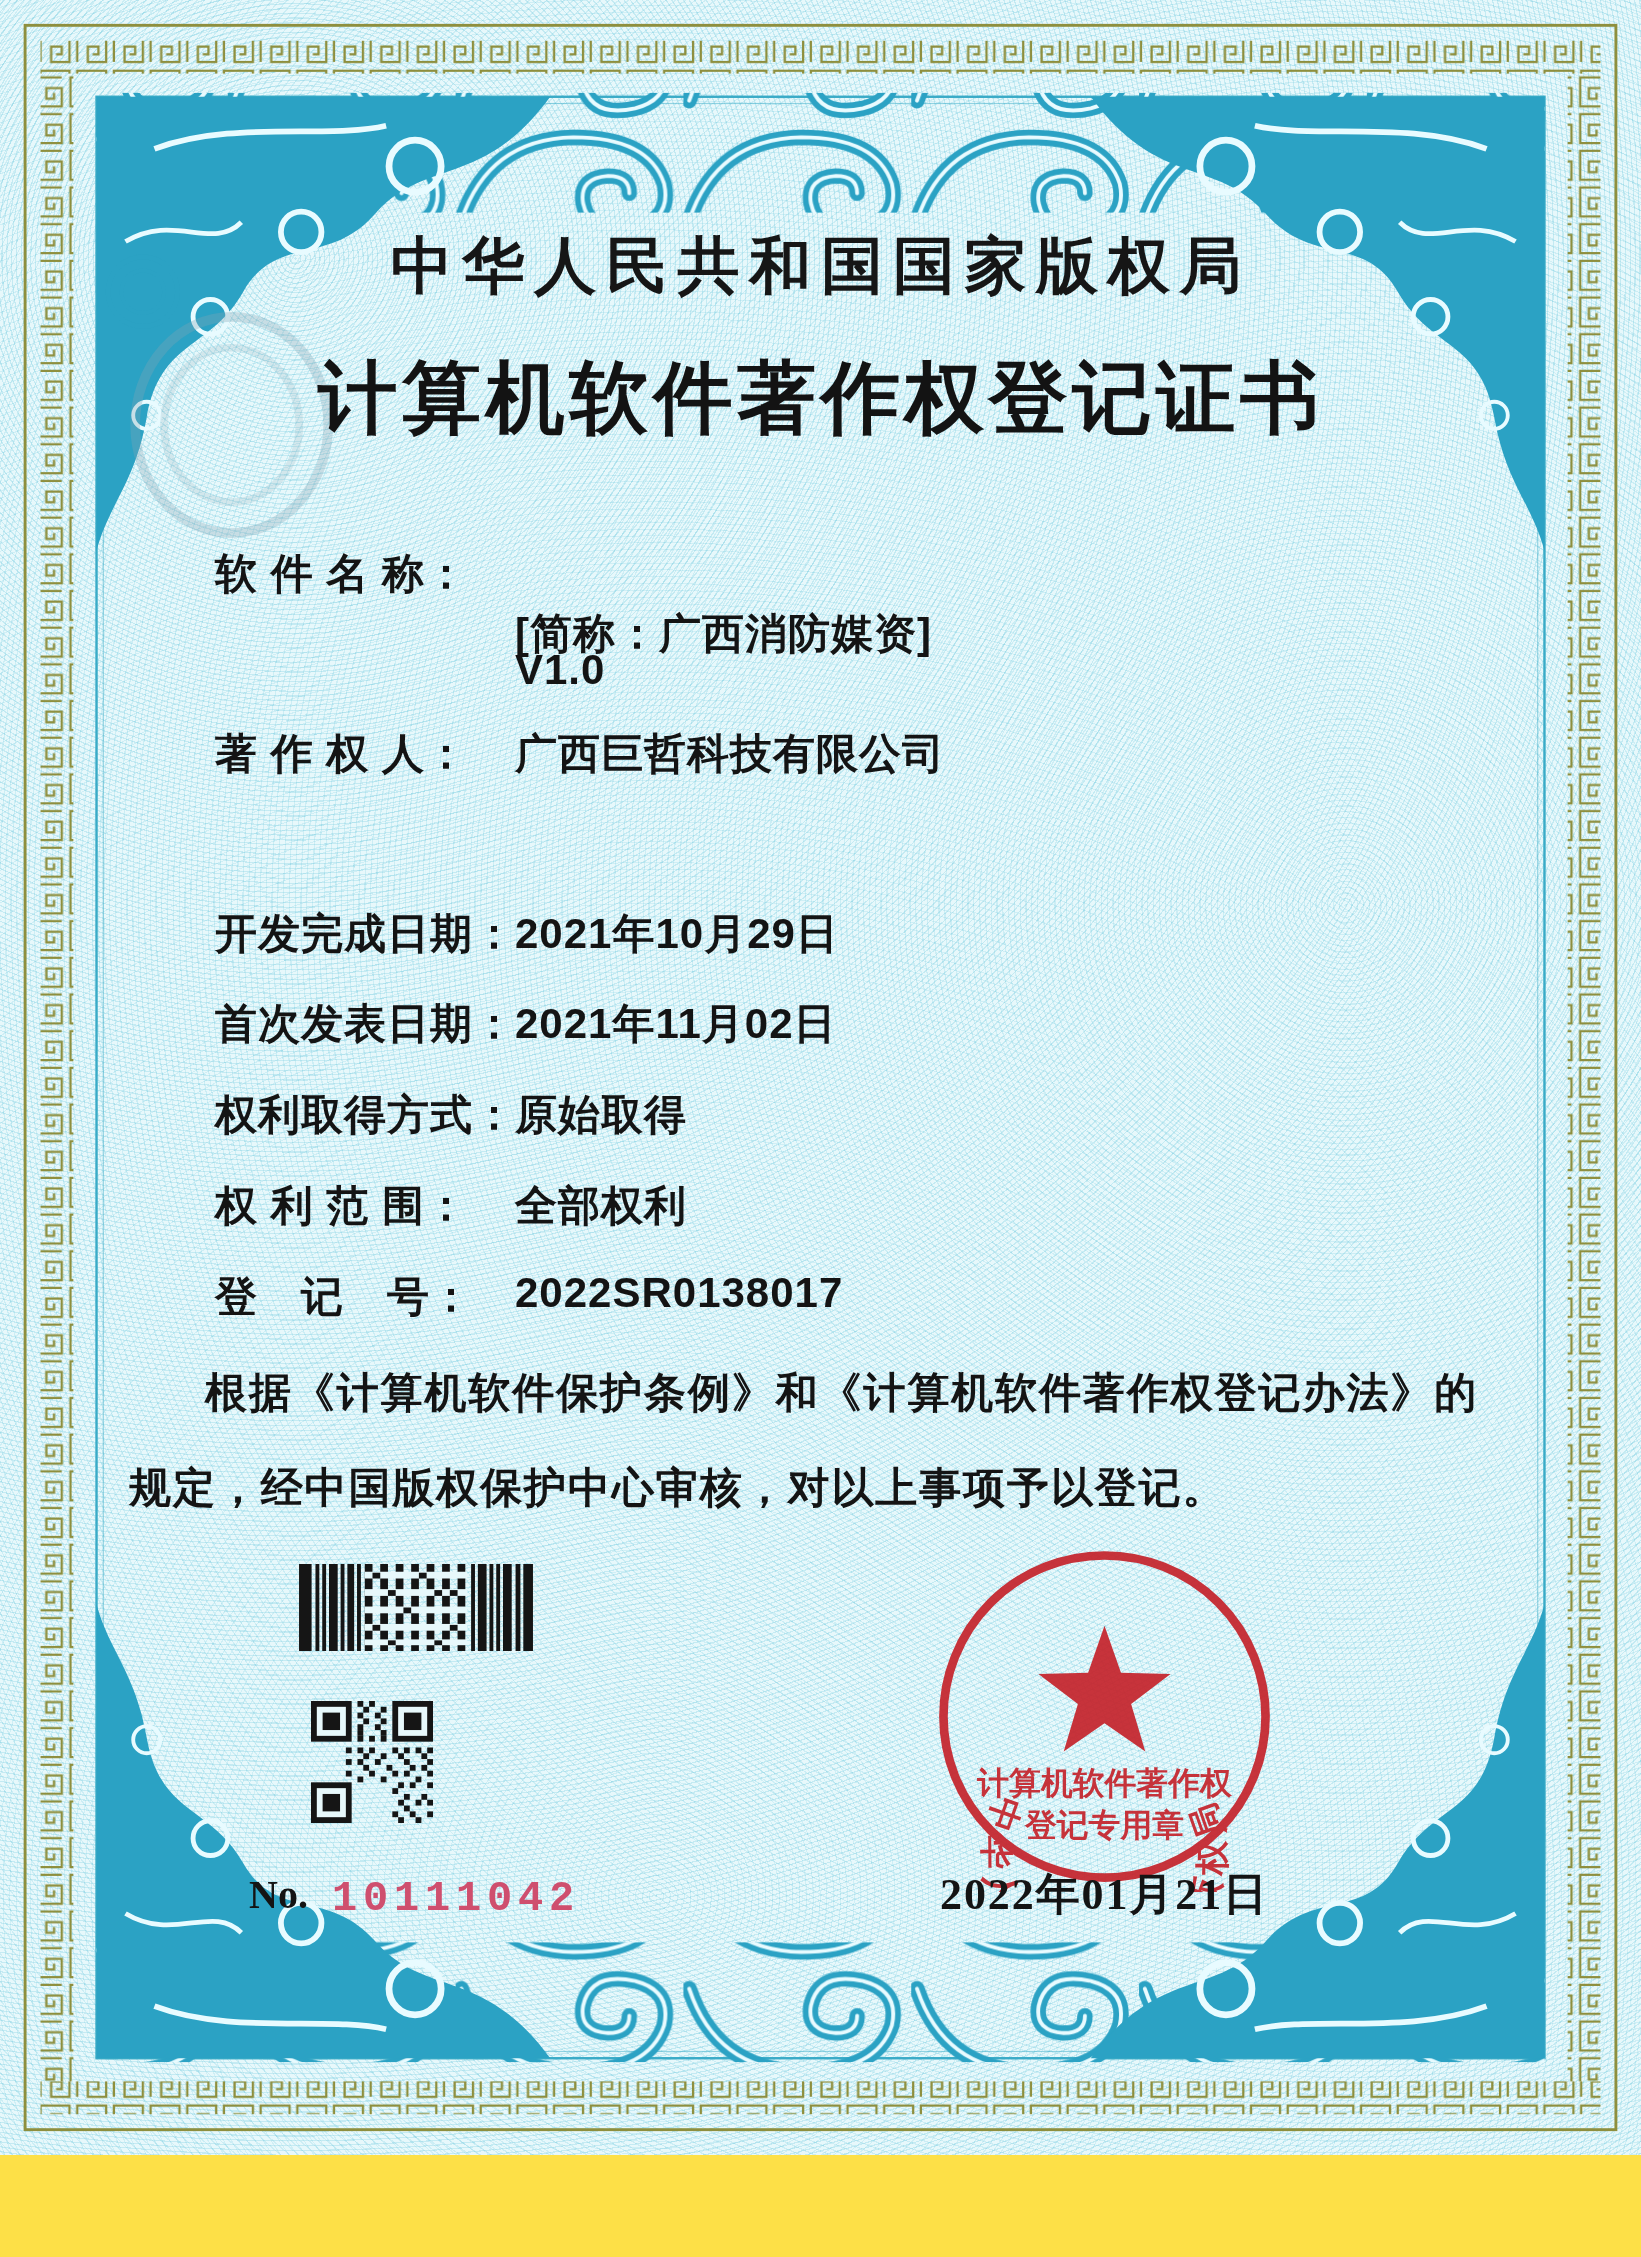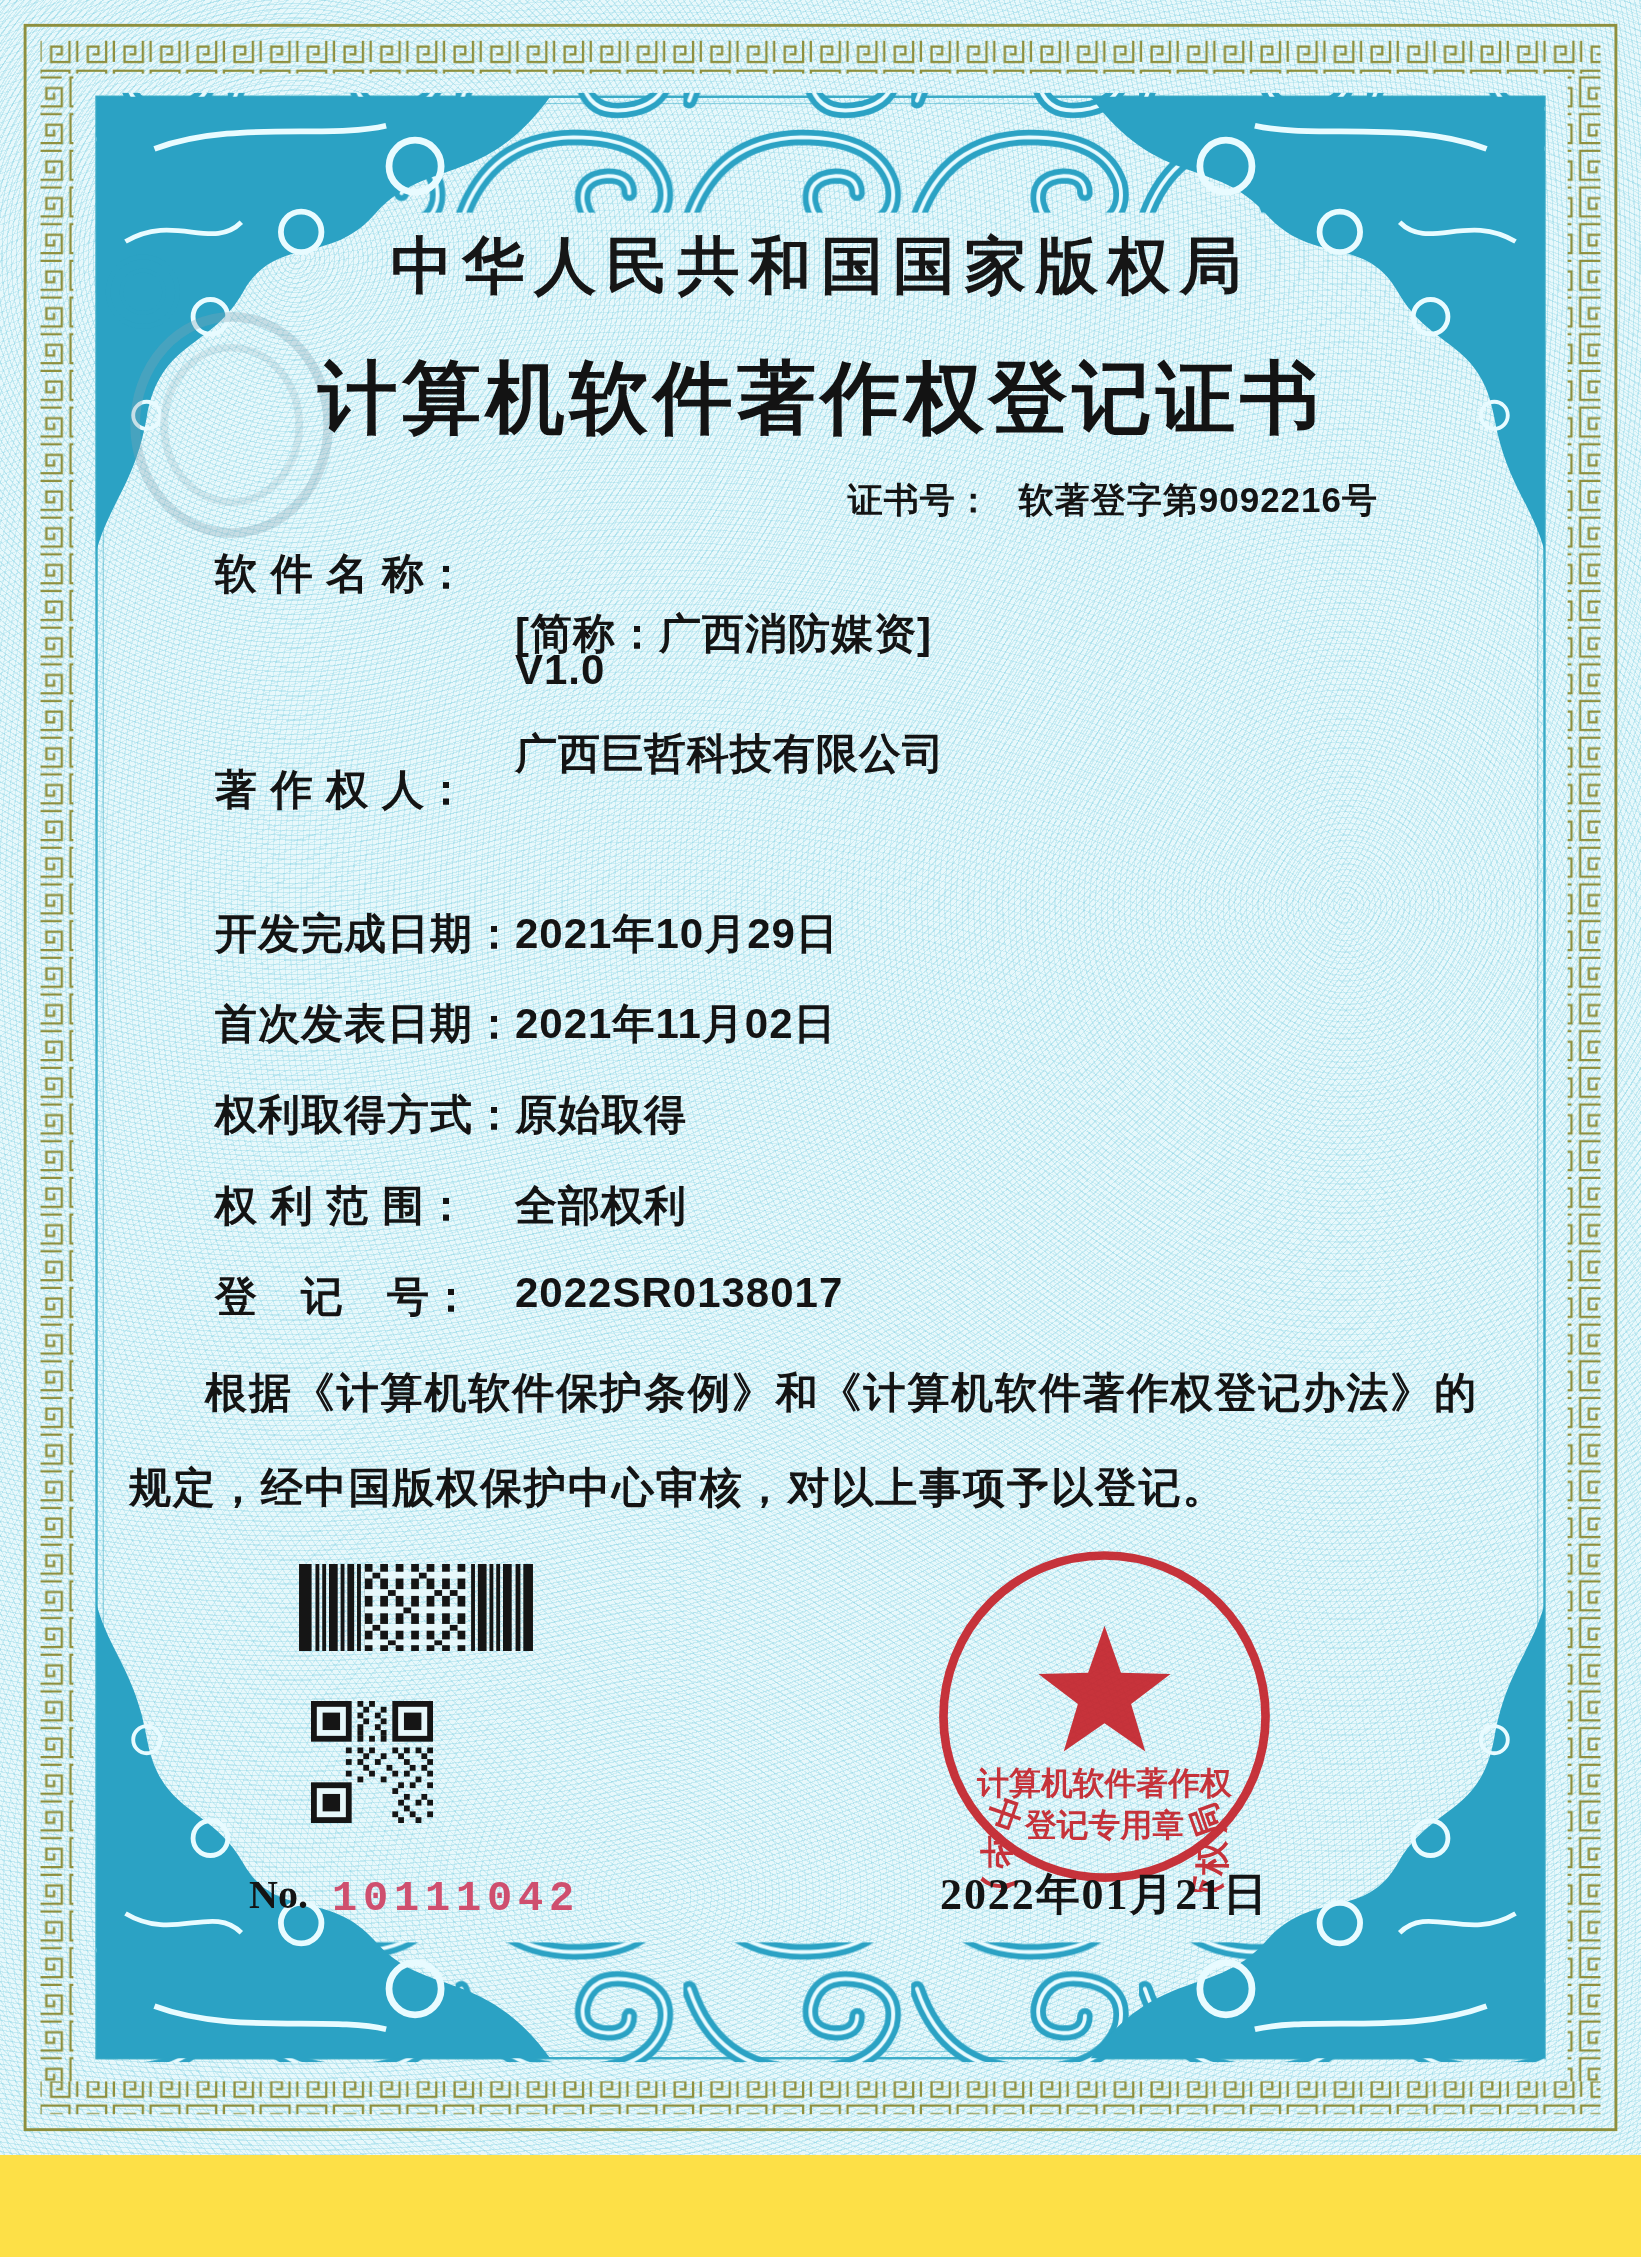--- a/index.html
+++ b/index.html
@@ -96,29 +96,26 @@
       <ellipse cx="240" cy="440" rx="100" ry="112" fill="none" stroke="rgba(130,165,180,0.32)" stroke-width="10"></ellipse>
       <ellipse cx="240" cy="440" rx="70" ry="80" fill="none" stroke="rgba(130,165,180,0.20)" stroke-width="8"></ellipse>
       <circle cx="148" cy="302" r="36" fill="none" stroke="rgba(43,162,196,0.5)" stroke-width="5"></circle>
       <circle cx="148" cy="302" r="22" fill="none" stroke="rgba(43,162,196,0.32)" stroke-width="4"></circle>
     </g>
   </svg>
 
   <div class="t1">中华人民共和国国家版权局</div>
   <div class="t2">计算机软件著作权登记证书</div>
 
-  <div class="certno">
-    <span>证书号：</span><span class="val">软著登字第9092216号</span>
-  </div>
 
   <div class="flabel" style="top:546px">软 件 名 称：</div>
   <div class="fvalue" style="top:606px">[简称：广西消防媒资]</div>
   <div class="fvalue" style="top:646px">V1.0</div>
 
-  <div class="flabel" style="top:762px">著 作 权 人：</div>
+  <div class="flabel" style="top:726px">著 作 权 人：</div>
   <div class="fvalue" style="top:726px">广西巨哲科技有限公司</div>
 
   <div class="flabel" style="top:906px">开发完成日期：</div>
   <div class="fvalue" style="top:906px">2021年10月29日</div>
 
   <div class="flabel" style="top:996px">首次发表日期：</div>
   <div class="fvalue" style="top:996px">2021年11月02日</div>
 
   <div class="flabel" style="top:1087px">权利取得方式：</div>
   <div class="fvalue" style="top:1087px">原始取得</div>

